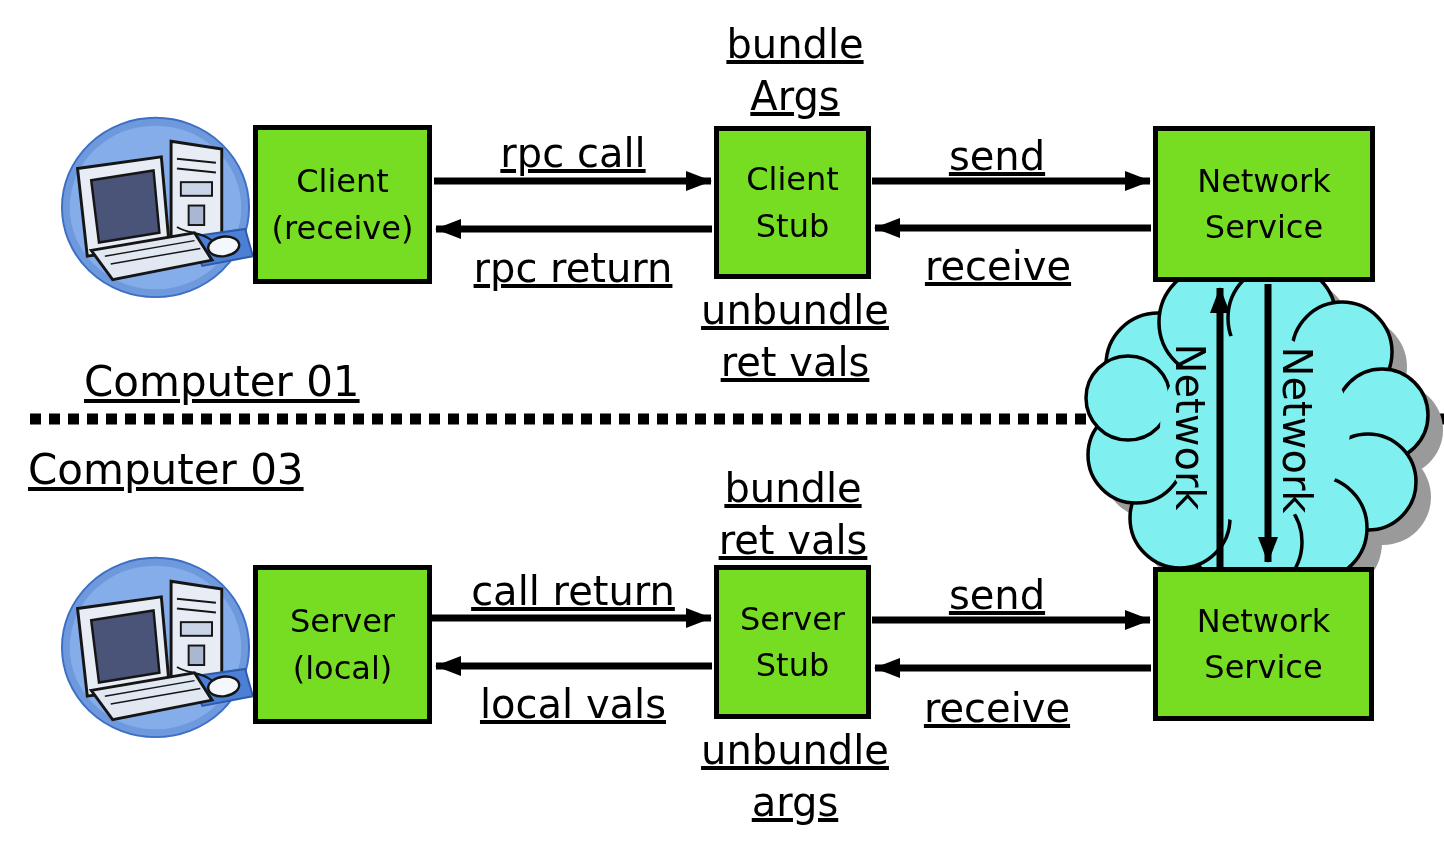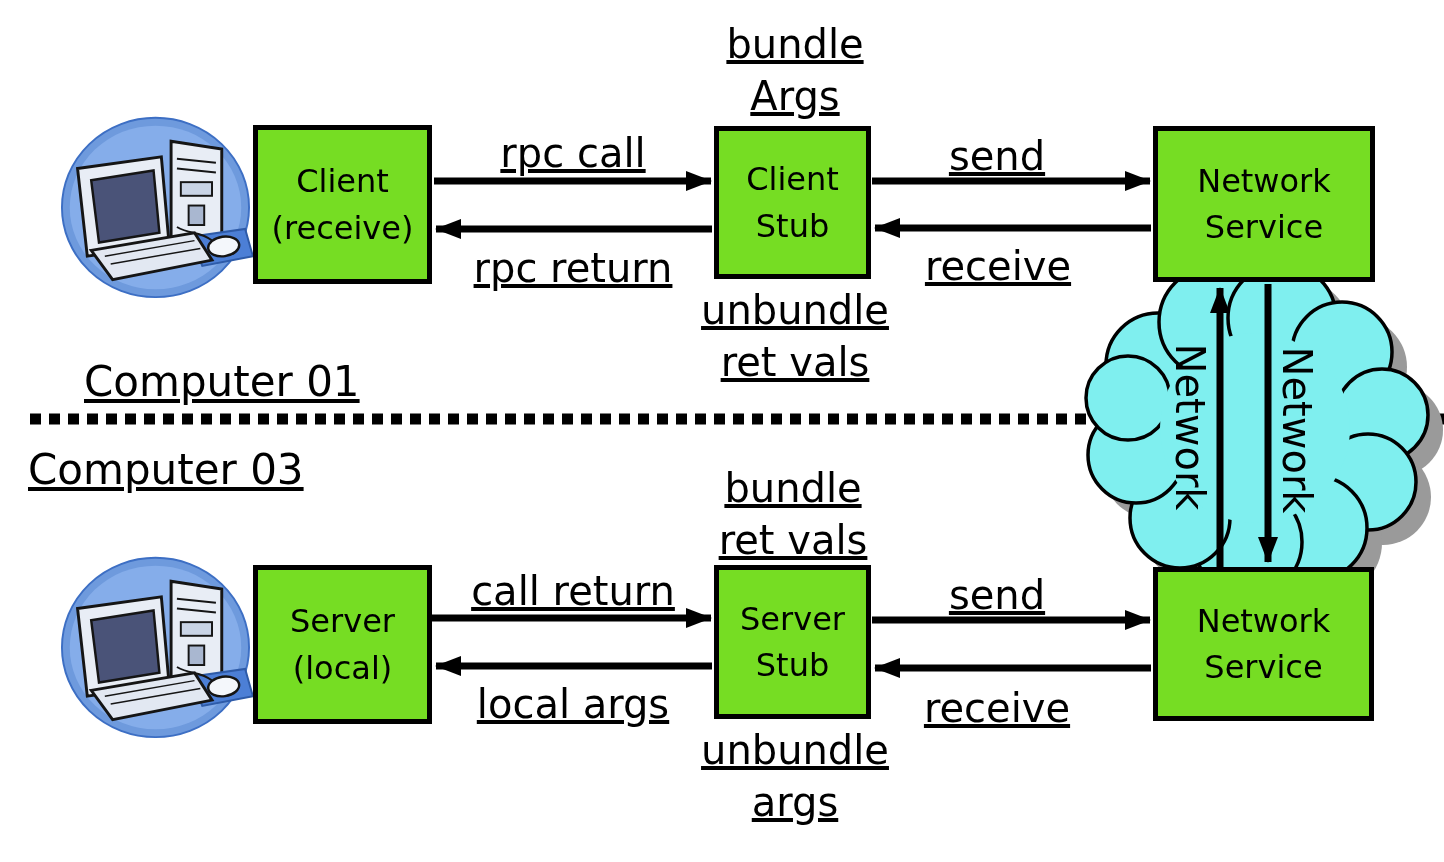--- a/index.html
+++ b/index.html
@@ -220,21 +220,21 @@
   <div class="lbl two-line" style="left:795px; top:724px;">
     <div>unbundle</div>
     <div>args</div>
   </div>
 
   <div class="lbl" style="left:573px; top:243px;">rpc return</div>
   <div class="lbl" style="left:573px; top:128px;">rpc call</div>
   <div class="lbl" style="left:997px; top:131px;">send</div>
   <div class="lbl" style="left:998px; top:241px;">receive</div>
   <div class="lbl" style="left:573px; top:566px;">call return</div>
-  <div class="lbl" style="left:573px; top:679px;">local args</div>
+  <div class="lbl" style="left:573px; top:679px;">local vals</div>
   <div class="lbl" style="left:997px; top:570px;">send</div>
   <div class="lbl" style="left:997px; top:683px;">receive</div>
 
   <div class="vlabel" style="left:1190px; top:427px;">Network</div>
   <div class="vlabel" style="left:1297px; top:430px;">Network</div>
 
   <div class="lbl left-align" style="left:44px; top:356px;margin-left:40px;">Computer 01</div>
   <div class="lbl left-align" style="left:28px; top:444px;">Computer 03</div>
 
 </div>

